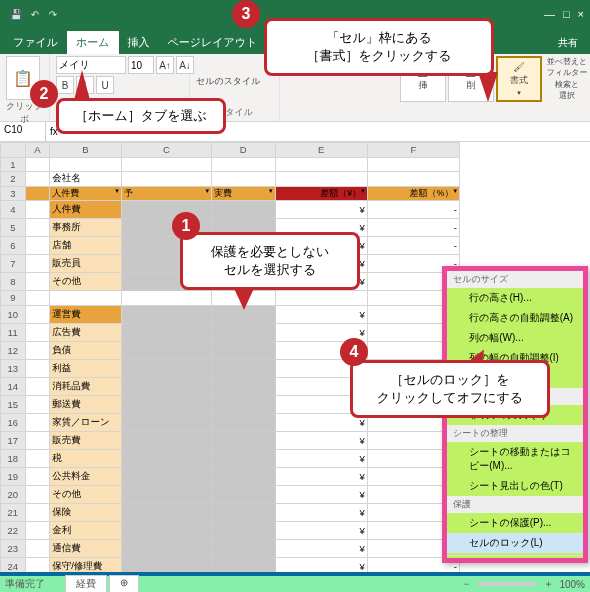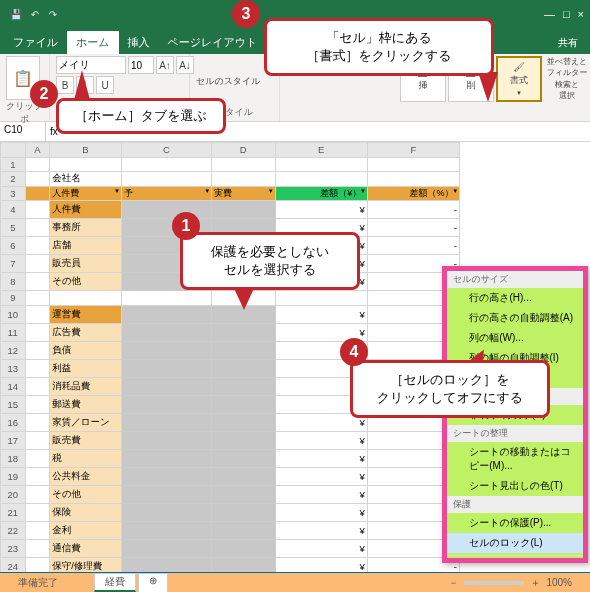--- a/index.html
+++ b/index.html
@@ -28,22 +28,22 @@
 .namebox .fxbar{flex:1;padding:2px 4px;display:flex;align-items:center;gap:6px}
 .sheet{position:relative;height:430px;overflow:hidden}
 table{border-collapse:collapse;font-size:9.5px;width:460px}
 th,td{border:1px solid #d4d4d4;padding:0 2px;height:14.5px;text-align:left;overflow:hidden;white-space:nowrap}
 th{background:#e6e6e6;font-weight:normal;text-align:center;color:#555}
 th.rh{width:24px}
 td.rh{background:#e6e6e6;text-align:center;color:#555;width:24px}
 td.catA{background:#e8a33d;color:#000}
 td.catB{background:#f9e0b7}
 td.sel{background:#c8c8c8}
-.status{position:absolute;bottom:0;left:0;right:0;height:20px;background:#fdba74;border-top:1px solid #0369a1;font-size:10px;display:flex;align-items:center;padding:0 18px;color:#555}
-.status .tabs{display:flex;gap:2px;margin-left:36px}
+.status{position:absolute;bottom:0;left:0;right:0;height:20px;background:#86efac;border-top:4px solid #0369a1;font-size:10px;display:flex;align-items:center;padding:0 5px;color:#555}
+.status .tabs{display:flex;gap:2px;margin-left:20px}
 .status .stab{border:1px solid #ccc;border-bottom:none;padding:1px 10px;background:#fff;font-size:10px}
 .status .stab.on{border-bottom:2px solid #217346}
 .status .zoom{margin-left:auto;display:flex;gap:6px;align-items:center}
 .ctxmenu{position:absolute;right:2px;top:124px;width:146px;background:#bef264;border:5px solid #ec4899;box-shadow:2px 2px 6px rgba(0,0,0,.3);font-size:10px;z-index:5}
 .ctxmenu .hdr{background:#eee;padding:2px 6px;color:#666;font-size:9px}
 .ctxmenu .itm{padding:3px 6px 3px 22px;position:relative}
 .ctxmenu .itm.hi{background:#cde6f7}
 .ctxmenu .sep{height:1px;background:#ddd;margin:2px 0}
 .callout{position:absolute;background:#fff;border:3px solid #c1272d;border-radius:8px;padding:8px 12px;font-size:13px;color:#000;z-index:10;text-align:center;line-height:1.4}
 .callout::after{content:"";position:absolute;width:0;height:0}
@@ -166,21 +166,21 @@
           <td></td>
           <td style="text-align: right;"></td>
           <td style="text-align: right;"></td>
         </tr>
         <tr>
           <td class="rh">3</td>
           <td style="background: rgb(232, 163, 61); font-size: 9px;"></td>
           <td style="background: rgb(232, 163, 61); font-size: 9px;">人件費<span style="float:right;font-size:7px">▾</span></td>
           <td style="background: rgb(232, 163, 61); font-size: 9px;">予<span style="float:right;font-size:7px">▾</span></td>
           <td style="background: rgb(232, 163, 61); font-size: 9px;">実費<span style="float:right;font-size:7px">▾</span></td>
-          <td style="background: #22c55e; font-size: 9px; text-align: right;">差額（¥）<span style="float:right;font-size:7px">▾</span></td>
+          <td style="background: #b91c1c; font-size: 9px; text-align: right;">差額（¥）<span style="float:right;font-size:7px">▾</span></td>
           <td style="background: rgb(232, 163, 61); font-size: 9px; text-align: right;">差額（%）<span style="float:right;font-size:7px">▾</span></td>
         </tr>
         <tr>
           <td class="rh">4</td>
           <td></td>
           <td class="catA">人件費</td>
           <td class="sel"></td>
           <td class="sel"></td>
           <td style="text-align: right;">¥</td>
           <td style="text-align: right;">-</td>

